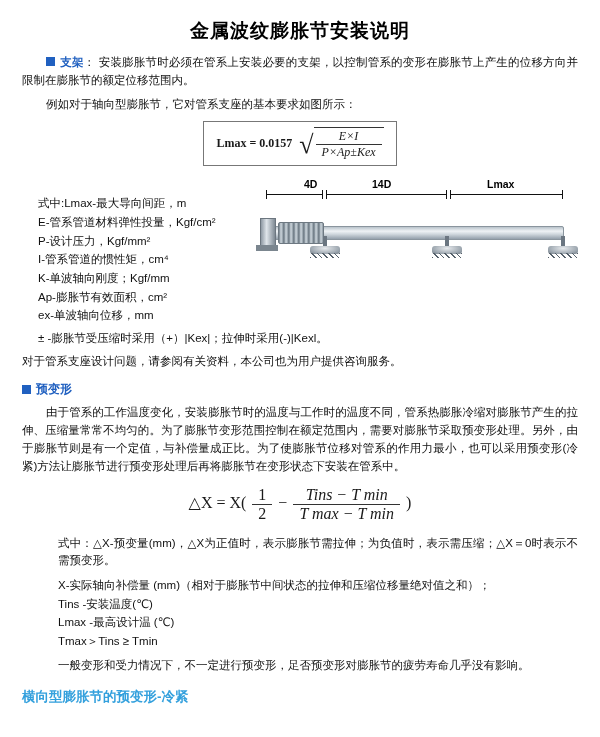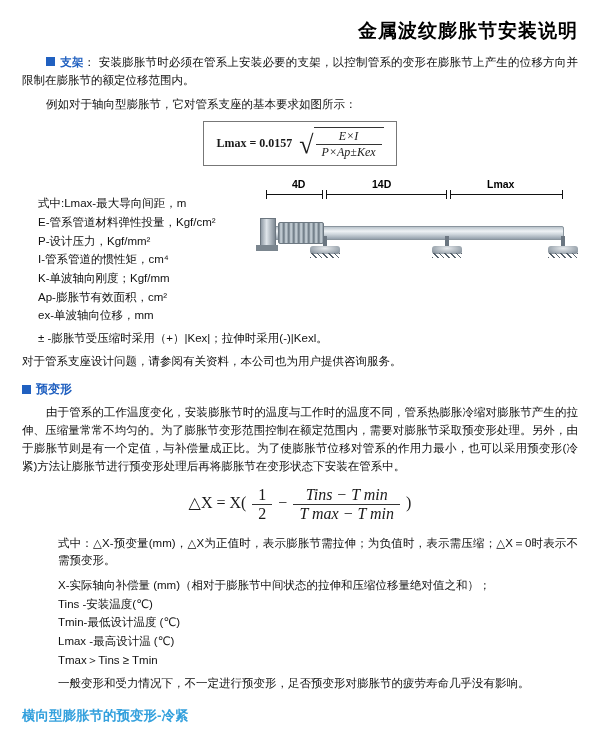--- a/index.html
+++ b/index.html
@@ -5,21 +5,21 @@
   html,body{margin:0;padding:0;}
   body{
     width:600px;height:737px;
     background:#ffffff;
     font-family:"Liberation Sans","DejaVu Sans",sans-serif;
     color:#1a1a1a;
     overflow:hidden;
   }
   .page{position:relative;width:600px;height:737px;box-sizing:border-box;padding:14px 22px 0 22px;}
   .title{
-    text-align:right;font-size:19px;font-weight:bold;letter-spacing:1px;
+    text-align:center;font-size:19px;font-weight:bold;letter-spacing:1px;
     margin:4px 0 10px 0;color:#000;
   }
   .para{font-size:11.5px;line-height:1.55;text-align:justify;margin:6px 0;color:#111;}
   .indent{text-indent:24px;}
   .blue-head{color:#2060c0;font-weight:bold;}
   .sq{display:inline-block;width:9px;height:9px;background:#2060c0;margin-right:5px;vertical-align:middle;position:relative;top:-1px;}
   .sec-head{font-size:12px;font-weight:bold;color:#2060c0;margin:10px 0 2px 0;}
   .sub-head{font-size:13.5px;font-weight:bold;color:#33a0dd;margin:12px 0 4px 0;}
   .sub-head2{font-size:13.5px;font-weight:bold;color:#33a0dd;margin:14px 0 4px 0;}
   .list{font-size:11.5px;line-height:1.62;margin:2px 0 2px 36px;color:#111;}
@@ -79,21 +79,21 @@
       <span class="rad"><span class="radsym">√</span><span class="radbar">
         <span class="frac">
           <span class="num">E×I</span>
           <span class="den">P×Ap±Kex</span>
         </span>
       </span></span>
     </span>
   </div>
 
   <div class="fig">
-    <div class="dimlabel" style="left:40px;">4D</div>
+    <div class="dimlabel" style="left:52px;">4D</div>
     <div class="dimlabel" style="left:120px;">14D</div>
     <div class="dimlabel" style="left:235px;">Lmax</div>
 
     <div class="dimline" style="left:14px;width:56px;"></div>
     <div class="dimline" style="left:74px;width:120px;"></div>
     <div class="dimline" style="left:198px;width:112px;"></div>
 
     <div class="tick" style="left:14px;"></div>
     <div class="tick" style="left:70px;"></div>
     <div class="tick" style="left:74px;"></div>
@@ -158,21 +158,20 @@
       <span class="den">T max − T min</span>
     </span>
     <span>)</span>
   </div>
 
   <div class="para" style="margin-left:36px;margin-top:12px;">式中：△X-预变量(mm)，△X为正值时，表示膨胀节需拉伸；为负值时，表示需压缩；△X＝0时表示不需预变形。</div>
 
   <div class="list">
     <div>X-实际轴向补偿量 (mm)（相对于膨胀节中间状态的拉伸和压缩位移量绝对值之和）；</div>
     <div>Tins -安装温度(℃)</div>
-    <div>Tmin-最低设计温度 (℃)</div>
     <div>Lmax -最高设计温 (℃)</div>
     <div>Tmax＞Tins ≥ Tmin</div>
   </div>
 
   <div class="para" style="margin-left:36px;">一般变形和受力情况下，不一定进行预变形，足否预变形对膨胀节的疲劳寿命几乎没有影响。</div>
 
   <div class="sub-head2">横向型膨胀节的预变形-冷紧</div>
 
 </div>
 

